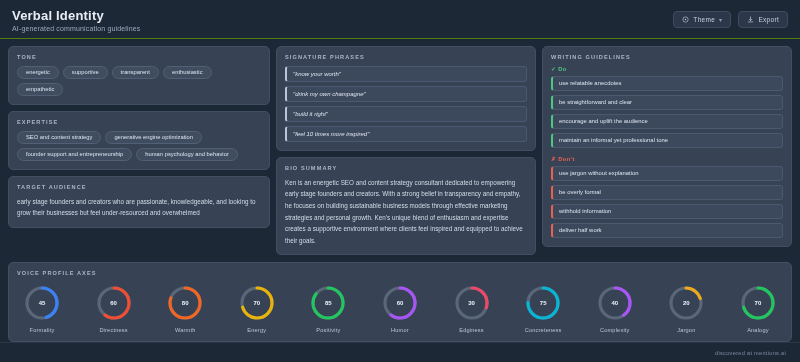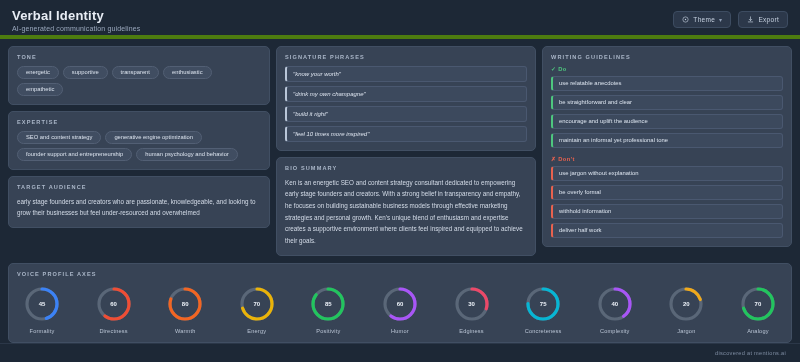--- a/index.html
+++ b/index.html
@@ -9,21 +9,21 @@
     font-family: "Liberation Sans", sans-serif;
     overflow: hidden;
   }
   .page { width: 800px; height: 362px; position: relative; display: flex; flex-direction: column; }
 
   
   .header {
     height: 41px;
     padding: 8px 12px 0 12px;
     display: flex; align-items: flex-start; justify-content: space-between;
-    border-bottom: 4px solid #4d7c0f;
+    border-bottom: 1px solid #4d7c0f;
   }
   .title-block { display: flex; flex-direction: column; gap: 2px; }
   .app-title { font-size: 13px; font-weight: bold; color: #e8edf5; letter-spacing: .2px; }
   .app-sub { font-size: 7px; color: #9aa8bd; letter-spacing: .15px; }
   .header-actions { display: flex; gap: 7px; padding-top: 3px; }
   .hbtn {
     display: flex; align-items: center; gap: 4px;
     background: #2c384a; border: 1px solid #3d4c61; border-radius: 4px;
     padding: 4px 8px; font-size: 6.5px; color: #c7d2e1; letter-spacing: .3px;
     cursor: pointer; white-space: nowrap;

